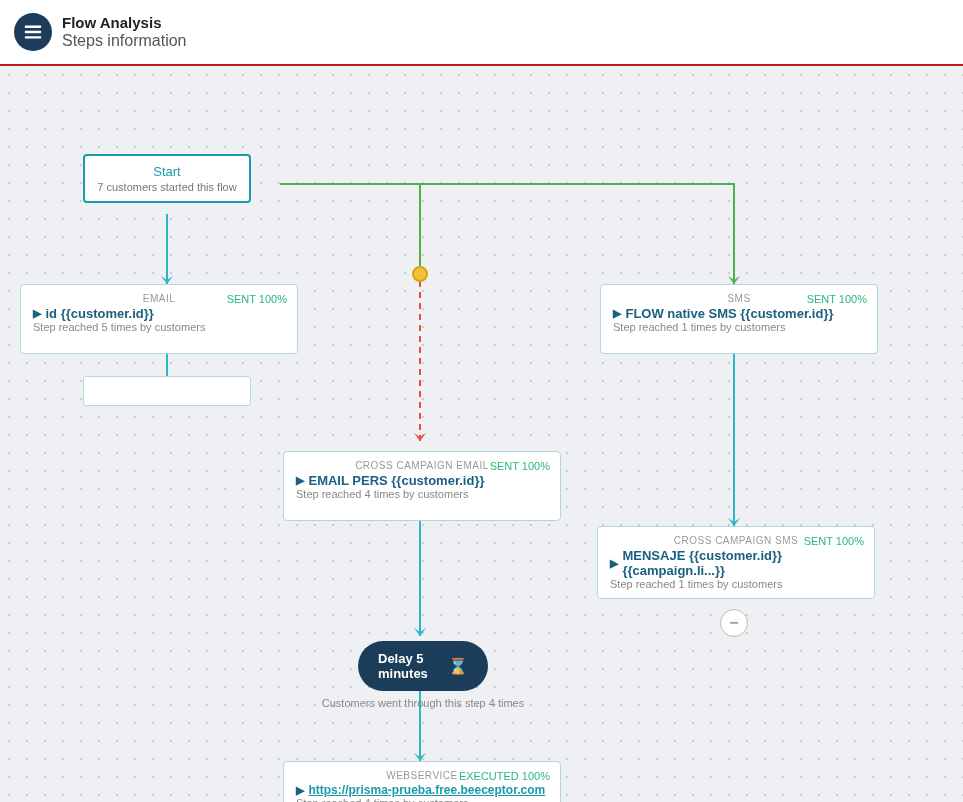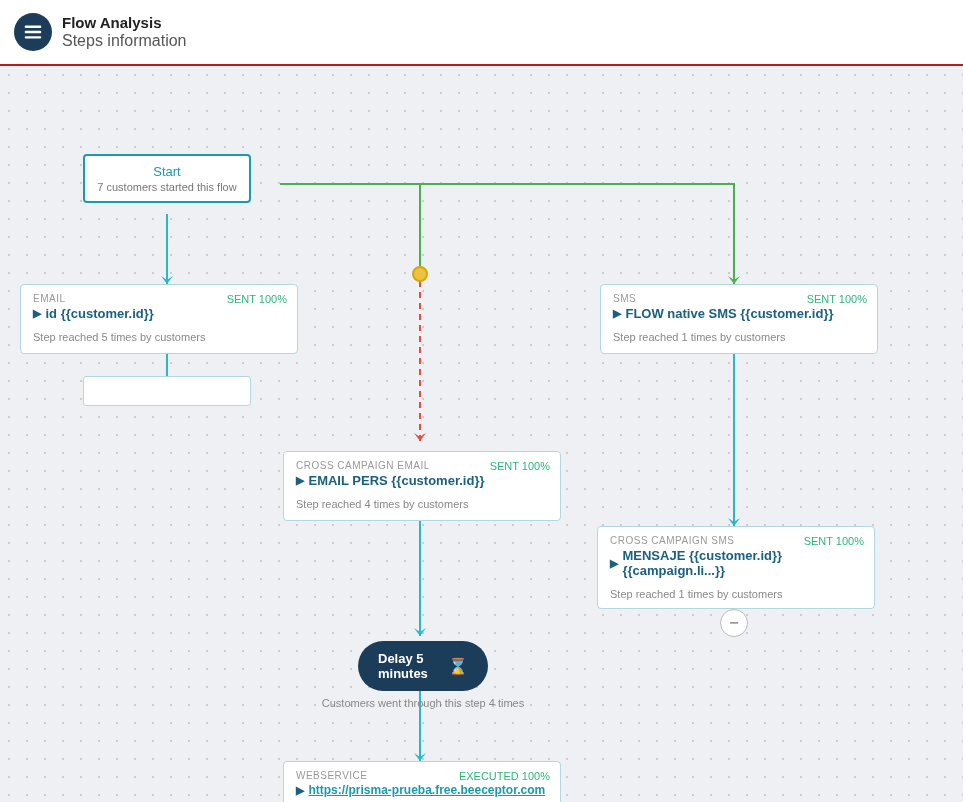--- a/index.html
+++ b/index.html
@@ -62,37 +62,38 @@
       align-items: center;
       gap: 18px;
       color: #fff;
     }
     .node-type-label {
       font-size: 10px;
       color: #999;
       letter-spacing: 0.5px;
       text-transform: uppercase;
       margin-bottom: 2px;
+      text-align: center;
     }
     .node-name {
       font-size: 13px;
       font-weight: bold;
       color: #1a6080;
       display: flex;
       align-items: center;
       gap: 4px;
     }
     .node-name-arrow {
       color: #1a6080;
       font-size: 11px;
     }
     .node-reach {
       font-size: 11px;
       color: #888;
-      margin-top: 10px;
+      margin-top: 0;
     }
     .node-sent {
       font-size: 11px;
       color: #2ab87a;
       position: absolute;
       right: 10px;
       top: 8px;
     }
     .node-executed {
       font-size: 11px;

